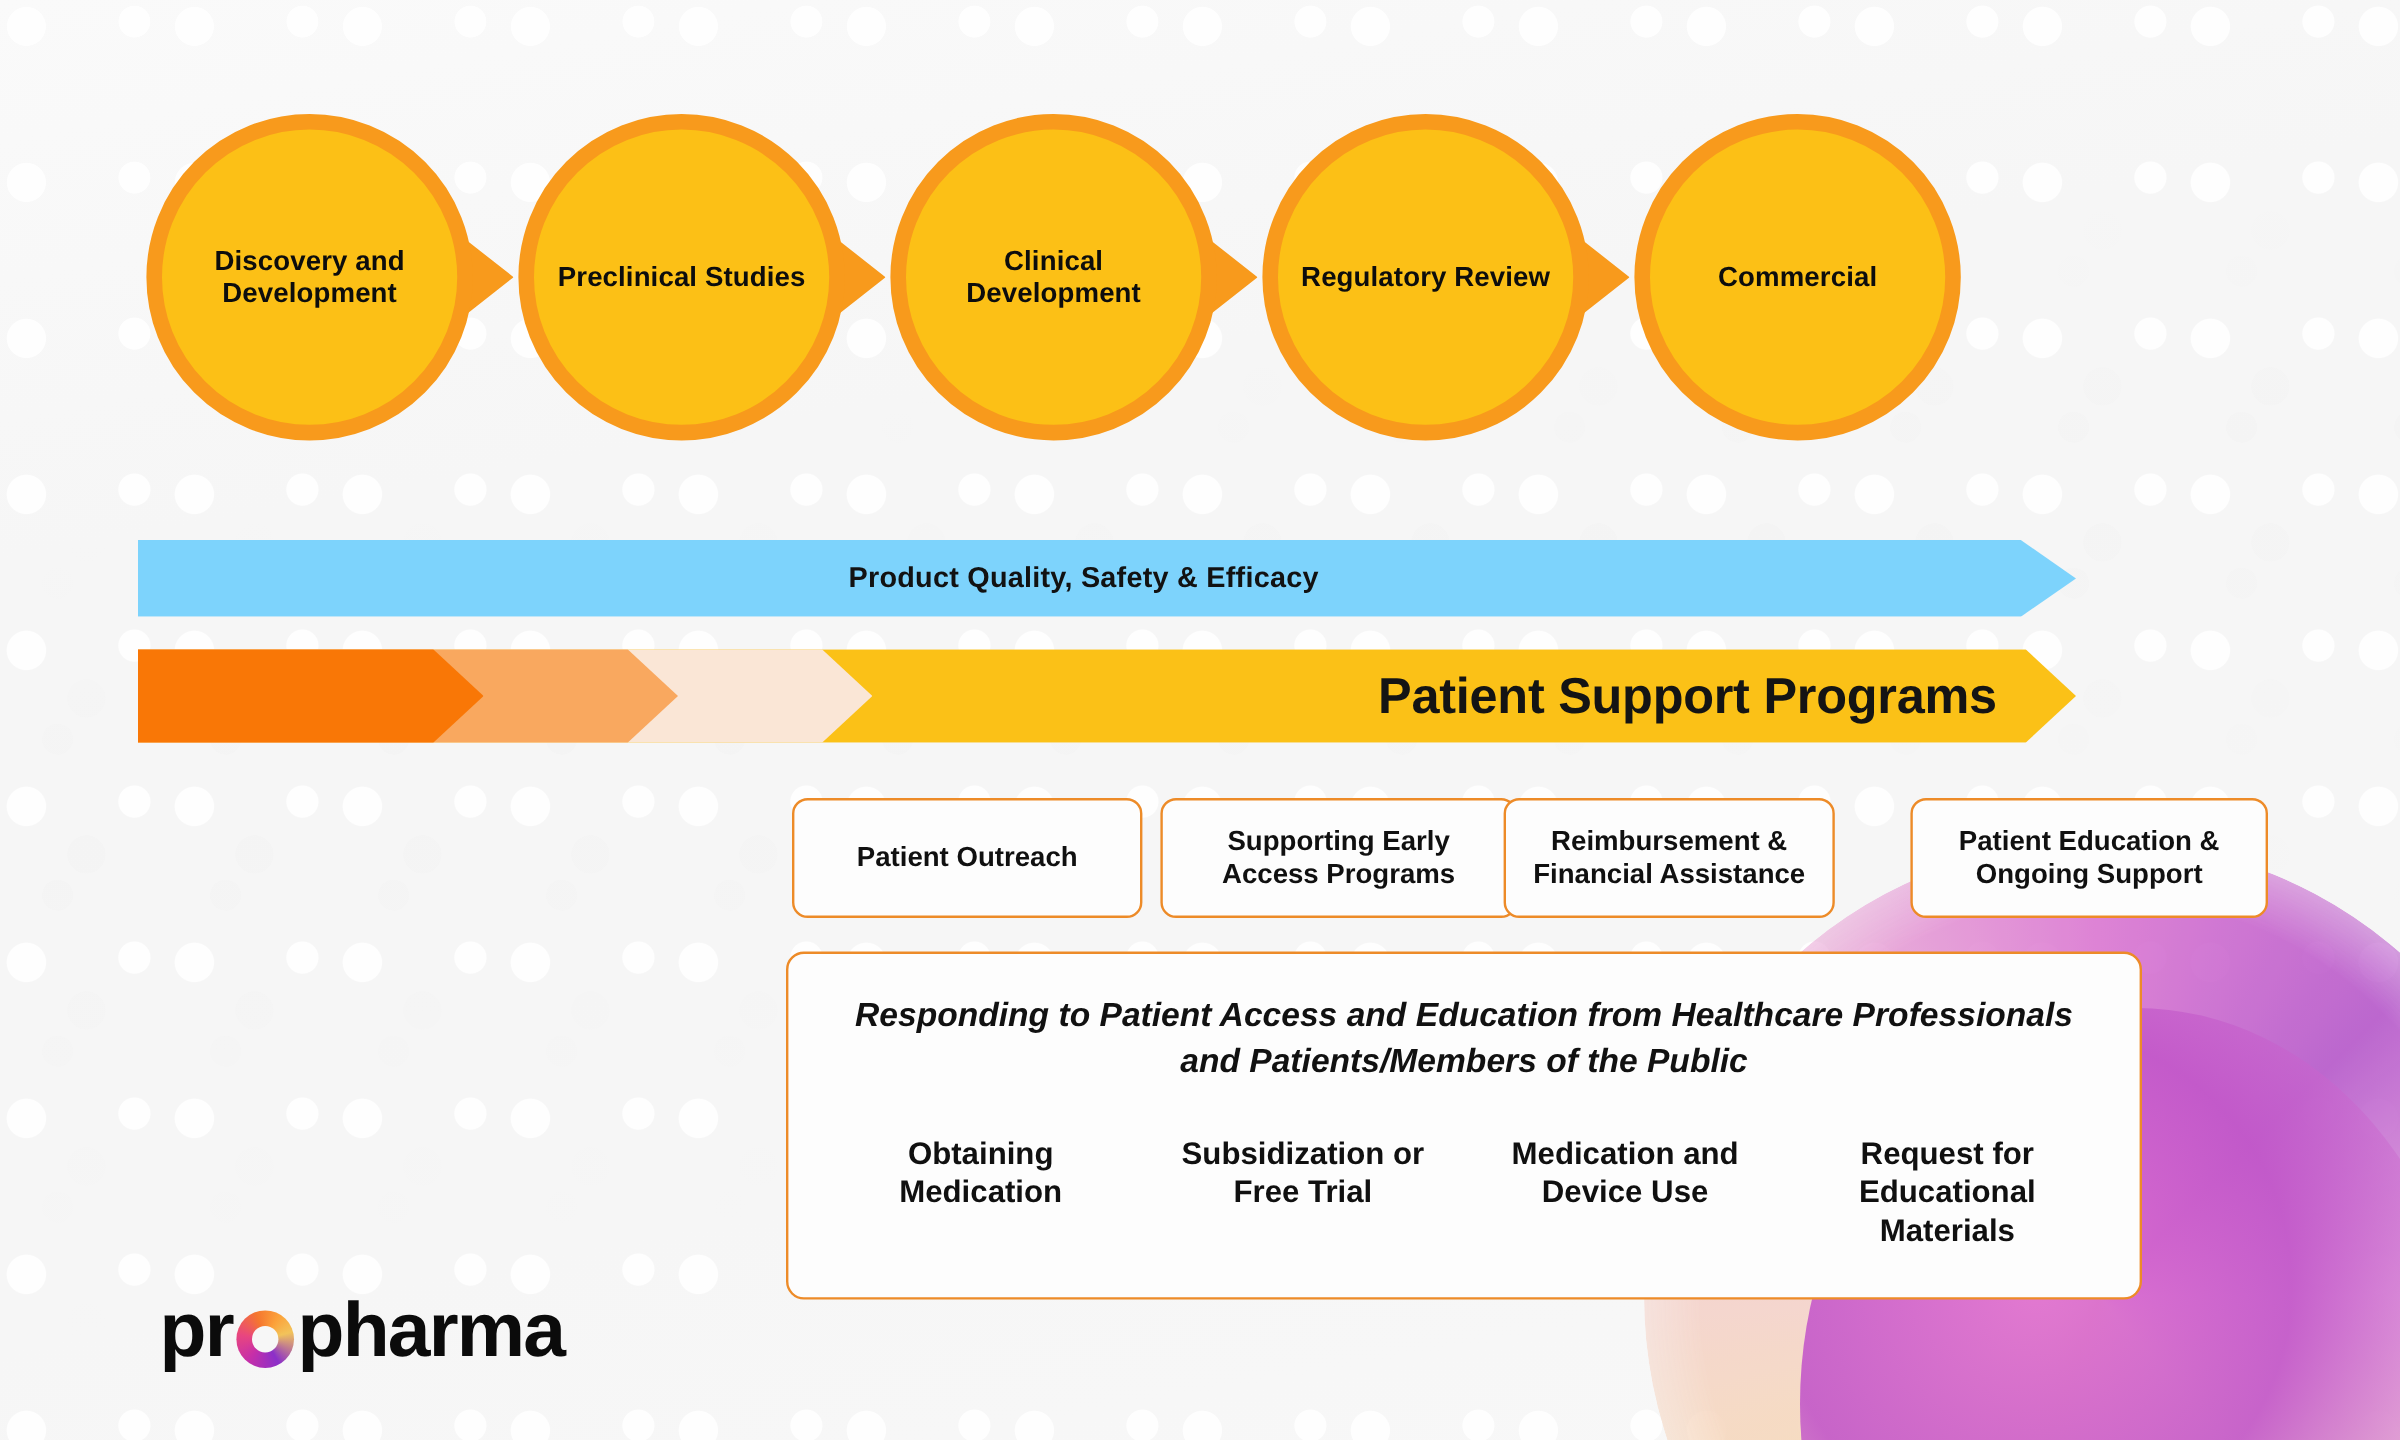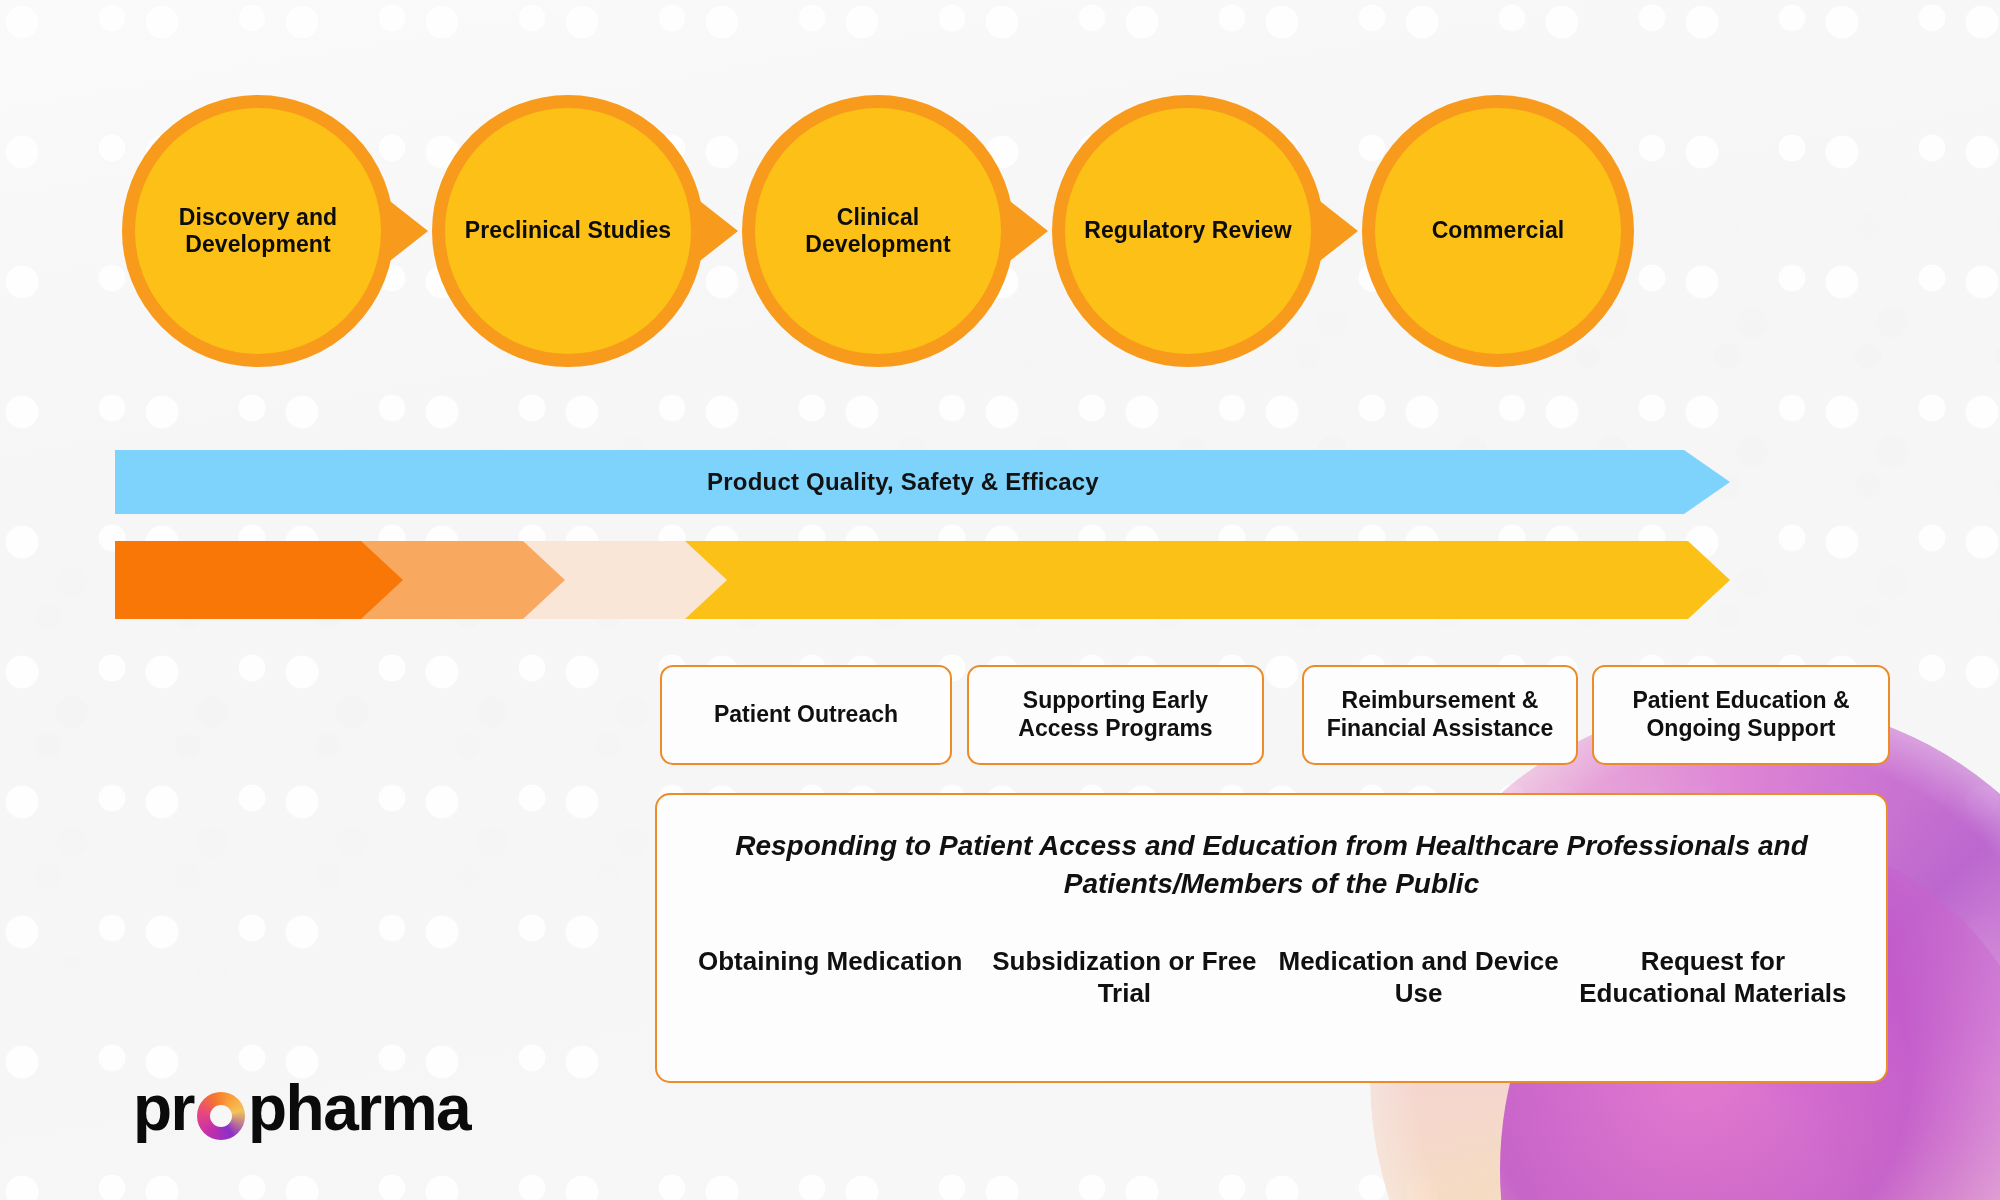--- a/index.html
+++ b/index.html
@@ -100,21 +100,21 @@
   #pill-row{ left:660px; top:665px; width:1230px; height:100px; }
   .pill{
     position:absolute; top:0; height:100px;
     background:#fdfdfd; border:2.6px solid #ED8B28; border-radius:13px;
     display:flex; align-items:center; justify-content:center; text-align:center;
   }
   .pill span{ color:#101010; font-weight:700; font-size:23px; line-height:1.2; padding:0 12px; }
 
   
   #responding-box{
-    left:655px; top:793px; width:1233px; height:290px;
+    left:655px; top:793px; width:1130px; height:290px;
     background:#fdfdfd; border:2.6px solid #ED8B28; border-radius:15px;
   }
   #responding-title{
     position:absolute; left:42px; right:42px; top:32px;
     text-align:center; font-style:italic; font-weight:700;
     font-size:28px; line-height:1.36; color:#111;
   }
   #responding-items{
     position:absolute; left:26px; right:26px; top:150px; height:120px;
     display:flex;
@@ -179,30 +179,31 @@
 
 <div class="layer" id="psp-bar">
   <div class="chev" style="left:0; width:1615px; background:#FBC117;
               clip-path:polygon(0 0, calc(100% - 42px) 0, 100% 50%, calc(100% - 42px) 100%, 0 100%);"></div>
   <div class="chev" style="left:0; width:612px; background:#FAE6D6;
               clip-path:polygon(0 0, calc(100% - 42px) 0, 100% 50%, calc(100% - 42px) 100%, 0 100%);"></div>
   <div class="chev" style="left:0; width:450px; background:#F9A85F;
               clip-path:polygon(0 0, calc(100% - 42px) 0, 100% 50%, calc(100% - 42px) 100%, 0 100%);"></div>
   <div class="chev" style="left:0; width:288px; background:#F97706;
               clip-path:polygon(0 0, calc(100% - 42px) 0, 100% 50%, calc(100% - 42px) 100%, 0 100%);"></div>
+  <div id="psp-label">Patient Support Programs</div>
 </div>
 
 <div class="layer" id="pill-row">
   <div class="pill" style="left:0; width:292px;">
     <span>Patient Outreach</span>
   </div>
   <div class="pill" style="left:307px; width:297px;">
     <span>Supporting Early Access Programs</span>
   </div>
-  <div class="pill" style="left:642px; width:276px;">
+  <div class="pill" style="left:593px; width:276px;">
     <span>Reimbursement &amp; Financial Assistance</span>
   </div>
   <div class="pill" style="left:932px; width:298px;">
     <span>Patient Education &amp; Ongoing Support</span>
   </div>
 </div>
 
 <div class="layer" id="responding-box">
   <div id="responding-title">Responding to Patient Access and Education from Healthcare Professionals and Patients/Members of the Public</div>
   <div id="responding-items">

